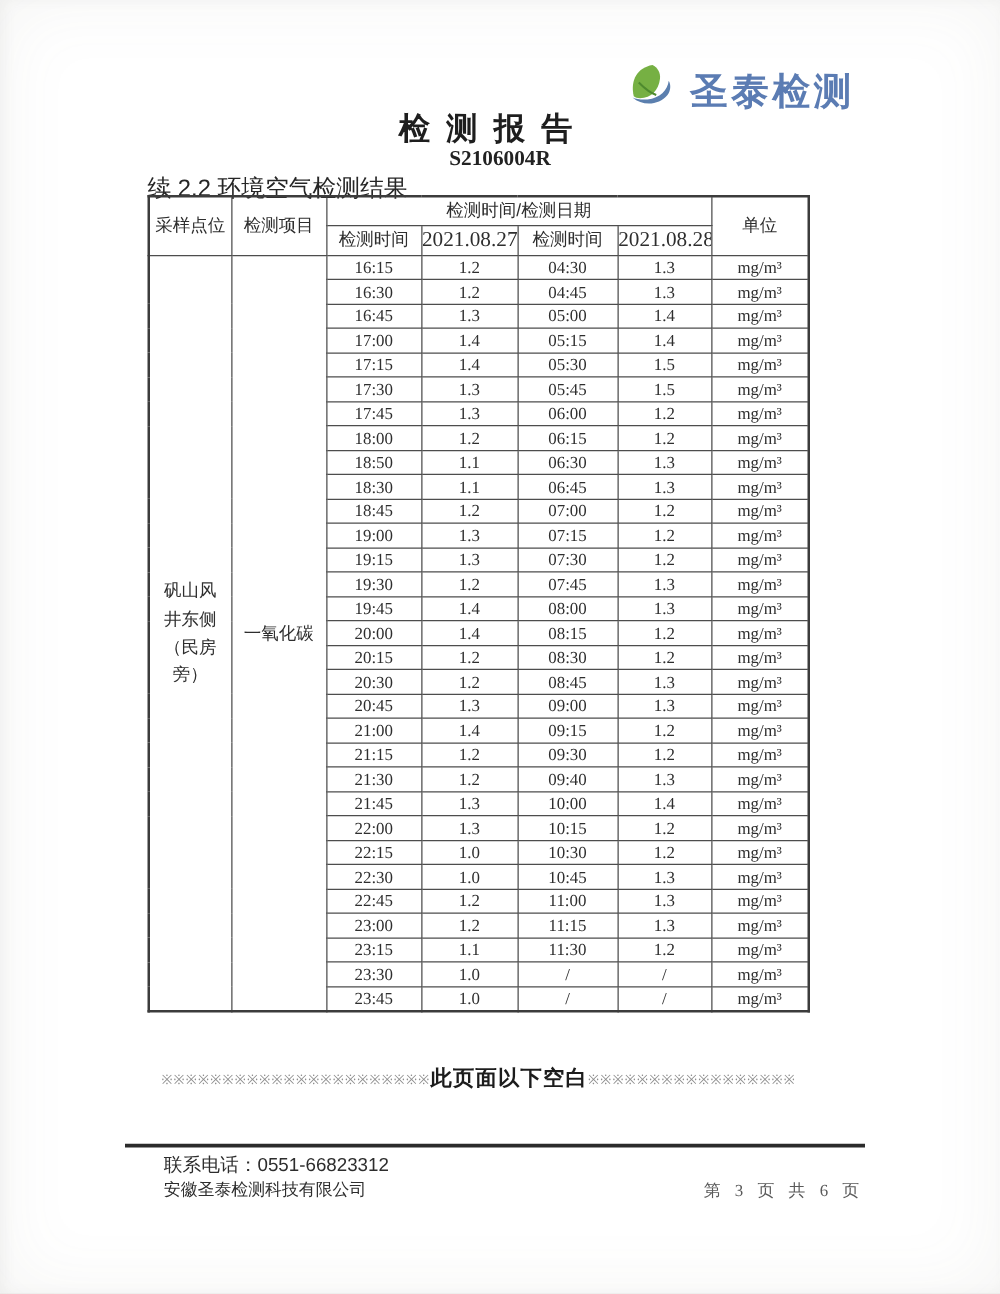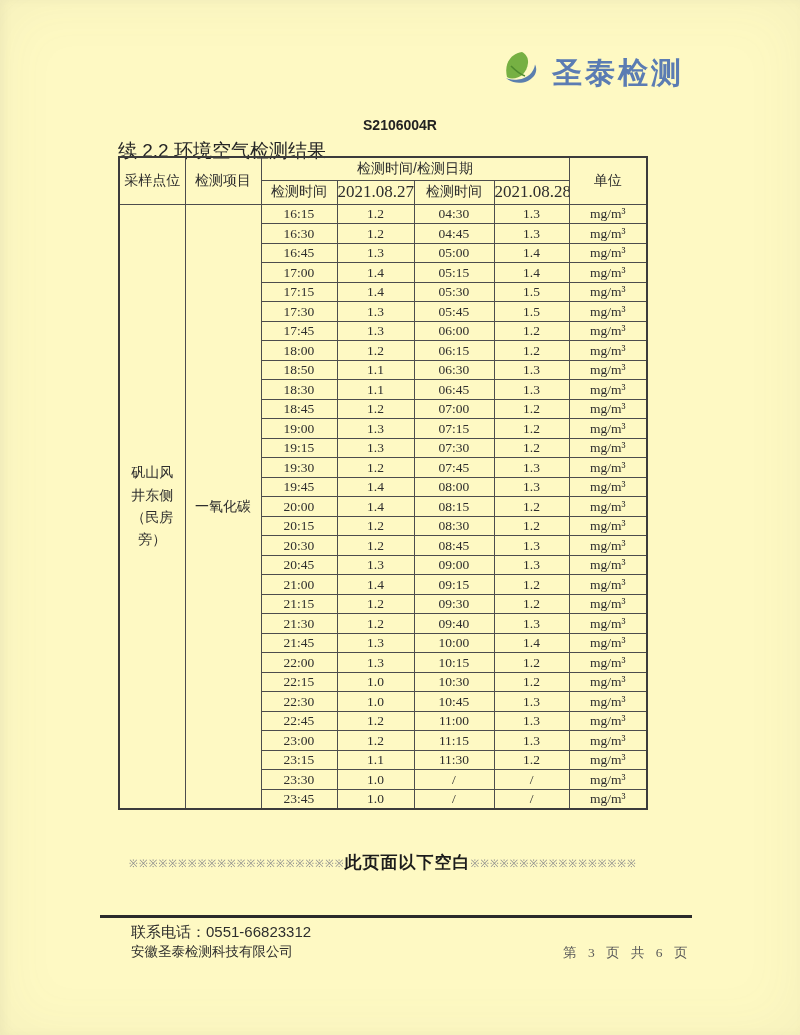--- a/index.html
+++ b/index.html
@@ -3,21 +3,21 @@
 <meta charset="utf-8">
 <style>
   * { margin: 0; padding: 0; box-sizing: border-box; }
   html, body { background: #e9e8e5; }
   body { font-family: "Liberation Sans", sans-serif; }
   .page {
     position: relative;
     width: 800px;
     height: 1035px;
     margin: 0 auto;
-    background: #fef9c3;
+    background: #ffffff;
     color: #2a2a2a;
     overflow: hidden;
     box-shadow: inset 0 0 60px rgba(120,115,105,0.07), inset 4px 0 10px rgba(100,100,95,0.06);
   }
 
   
   .logo {
     position: absolute;
     left: 501px; top: 50px;
     display: flex; align-items: center; gap: 11px;
@@ -35,23 +35,23 @@
     text-align: center;
     font-size: 25px;
     font-weight: bold;
     color: #1e1e1e;
     letter-spacing: 3px;
   }
   .report-no {
     position: absolute;
     left: 0; top: 117px; width: 800px;
     text-align: center;
-    font-family: Liberation Sans, sans-serif;
+    font-family: Liberation Serif, serif;
     font-weight: bold;
-    font-size: 14px;
+    font-size: 17px;
     color: #222;
   }
   .section-label {
     position: absolute;
     left: 118px; top: 138px;
     font-size: 19px;
     color: #262626;
   }
 
   
@@ -148,20 +148,21 @@
     <span>
       <svg width="40" height="42" viewBox="0 0 40 42">
         <path d="M21 2 C 9 4, 3 14, 6 27 C 7 28, 9 28.5, 11 28.5 C 20 28.5, 26 22, 27 13 C 27.5 8, 25 4, 21 2 Z" fill="#76b043"></path>
         <path d="M10 16 C 14 20, 18 24, 24 26" stroke="#4e8a2e" stroke-width="1.6" fill="none"></path>
         <path d="M5 28 C 13 35, 26 34.5, 33 26 C 35.5 22.5, 36 18, 34 14.5 C 33 22, 27 28.5, 17 29.5 C 13 30, 8.5 29.5, 5 28 Z" fill="#5b7fae"></path>
       </svg>
     </span>
     <span class="logo-text">圣泰检测</span>
   </div>
 
+  <div class="title">检 测 报 告</div>
   <div class="report-no">S2106004R</div>
   <div class="section-label">续 2.2 环境空气检测结果</div>
 
   <table class="results">
     <colgroup>
       <col style="width:66px">
         <col style="width:76px">
         <col style="width:76px">
       <col style="width:77px">
         <col style="width:80px">

